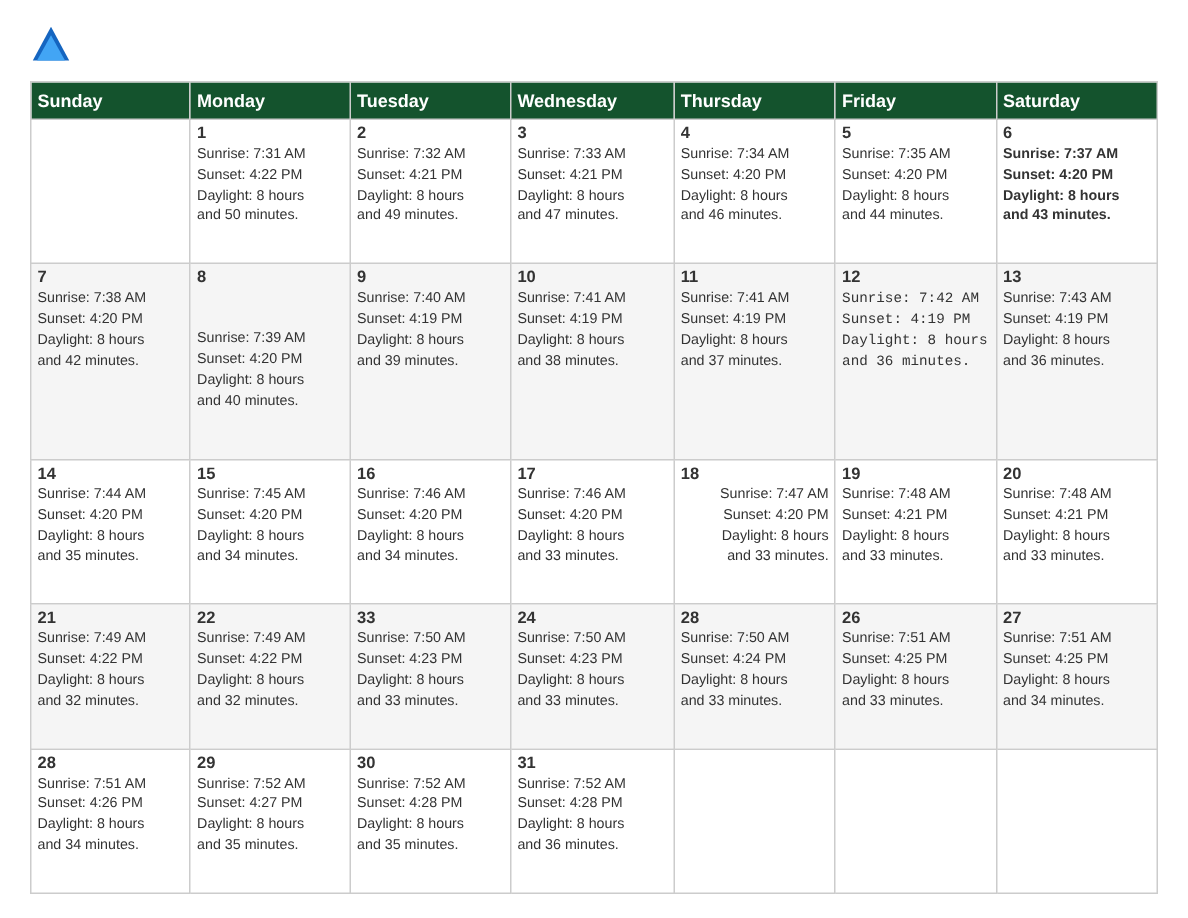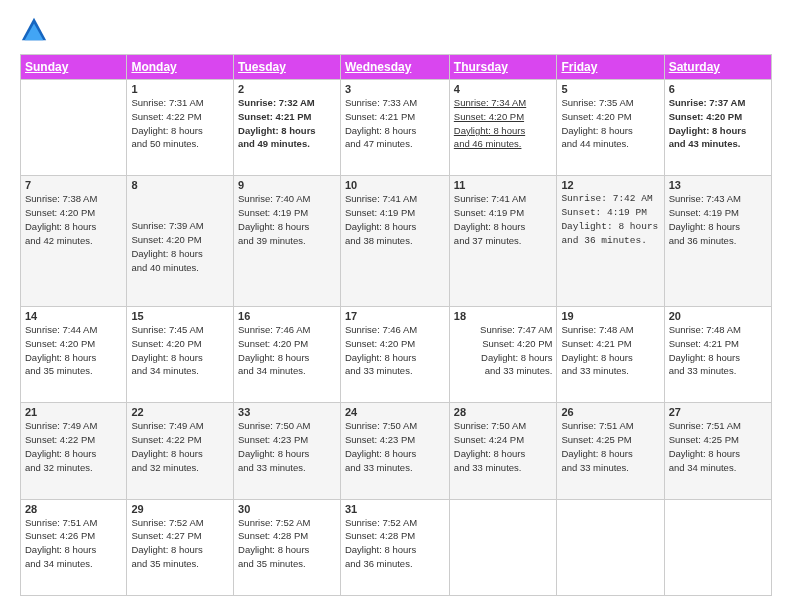--- a/index.html
+++ b/index.html
@@ -58,28 +58,27 @@
     .subtitle {
       font-size: 14px;
       color: #555;
     }
     .calendar {
       width: 100%;
       border-collapse: collapse;
       flex: 1;
     }
     .calendar thead tr th {
-      background: #d946ef;
+      background: #14532d;
       color: #fff;
       font-size: 12px;
       font-weight: bold;
       padding: 5px 4px;
       text-align: left;
       border: 1px solid #ccc;
-      text-decoration: underline;
     }
     .calendar tbody tr td {
       border: 1px solid #ccc;
       vertical-align: top;
       padding: 3px 4px;
       width: 113px;
       background: #fff;
     }
     .calendar tbody tr:nth-child(even) td {
       background: #f5f5f5;
@@ -138,35 +137,35 @@
           <td class="empty-cell"></td>
           <td>
             <span class="day-number">1</span>
             <div class="day-info" style="white-space: pre-line;">Sunrise: 7:31 AM
 Sunset: 4:22 PM
 Daylight: 8 hours
 and 50 minutes.</div>
           </td>
           <td>
             <span class="day-number">2</span>
-            <div class="day-info" style="white-space: pre-line; font-weight: bold;">Sunrise: 7:32 AM
+            <div class="day-info" style="white-space: pre-line;">Sunrise: 7:32 AM
 Sunset: 4:21 PM
 Daylight: 8 hours
 and 49 minutes.</div>
           </td>
           <td>
             <span class="day-number">3</span>
             <div class="day-info" style="white-space: pre-line;">Sunrise: 7:33 AM
 Sunset: 4:21 PM
 Daylight: 8 hours
 and 47 minutes.</div>
           </td>
           <td>
             <span class="day-number">4</span>
-            <div class="day-info" style="white-space: pre-line; text-decoration: underline;">Sunrise: 7:34 AM
+            <div class="day-info" style="white-space: pre-line;">Sunrise: 7:34 AM
 Sunset: 4:20 PM
 Daylight: 8 hours
 and 46 minutes.</div>
           </td>
           <td>
             <span class="day-number">5</span>
             <div class="day-info" style="white-space: pre-line;">Sunrise: 7:35 AM
 Sunset: 4:20 PM
 Daylight: 8 hours
 and 44 minutes.</div>

